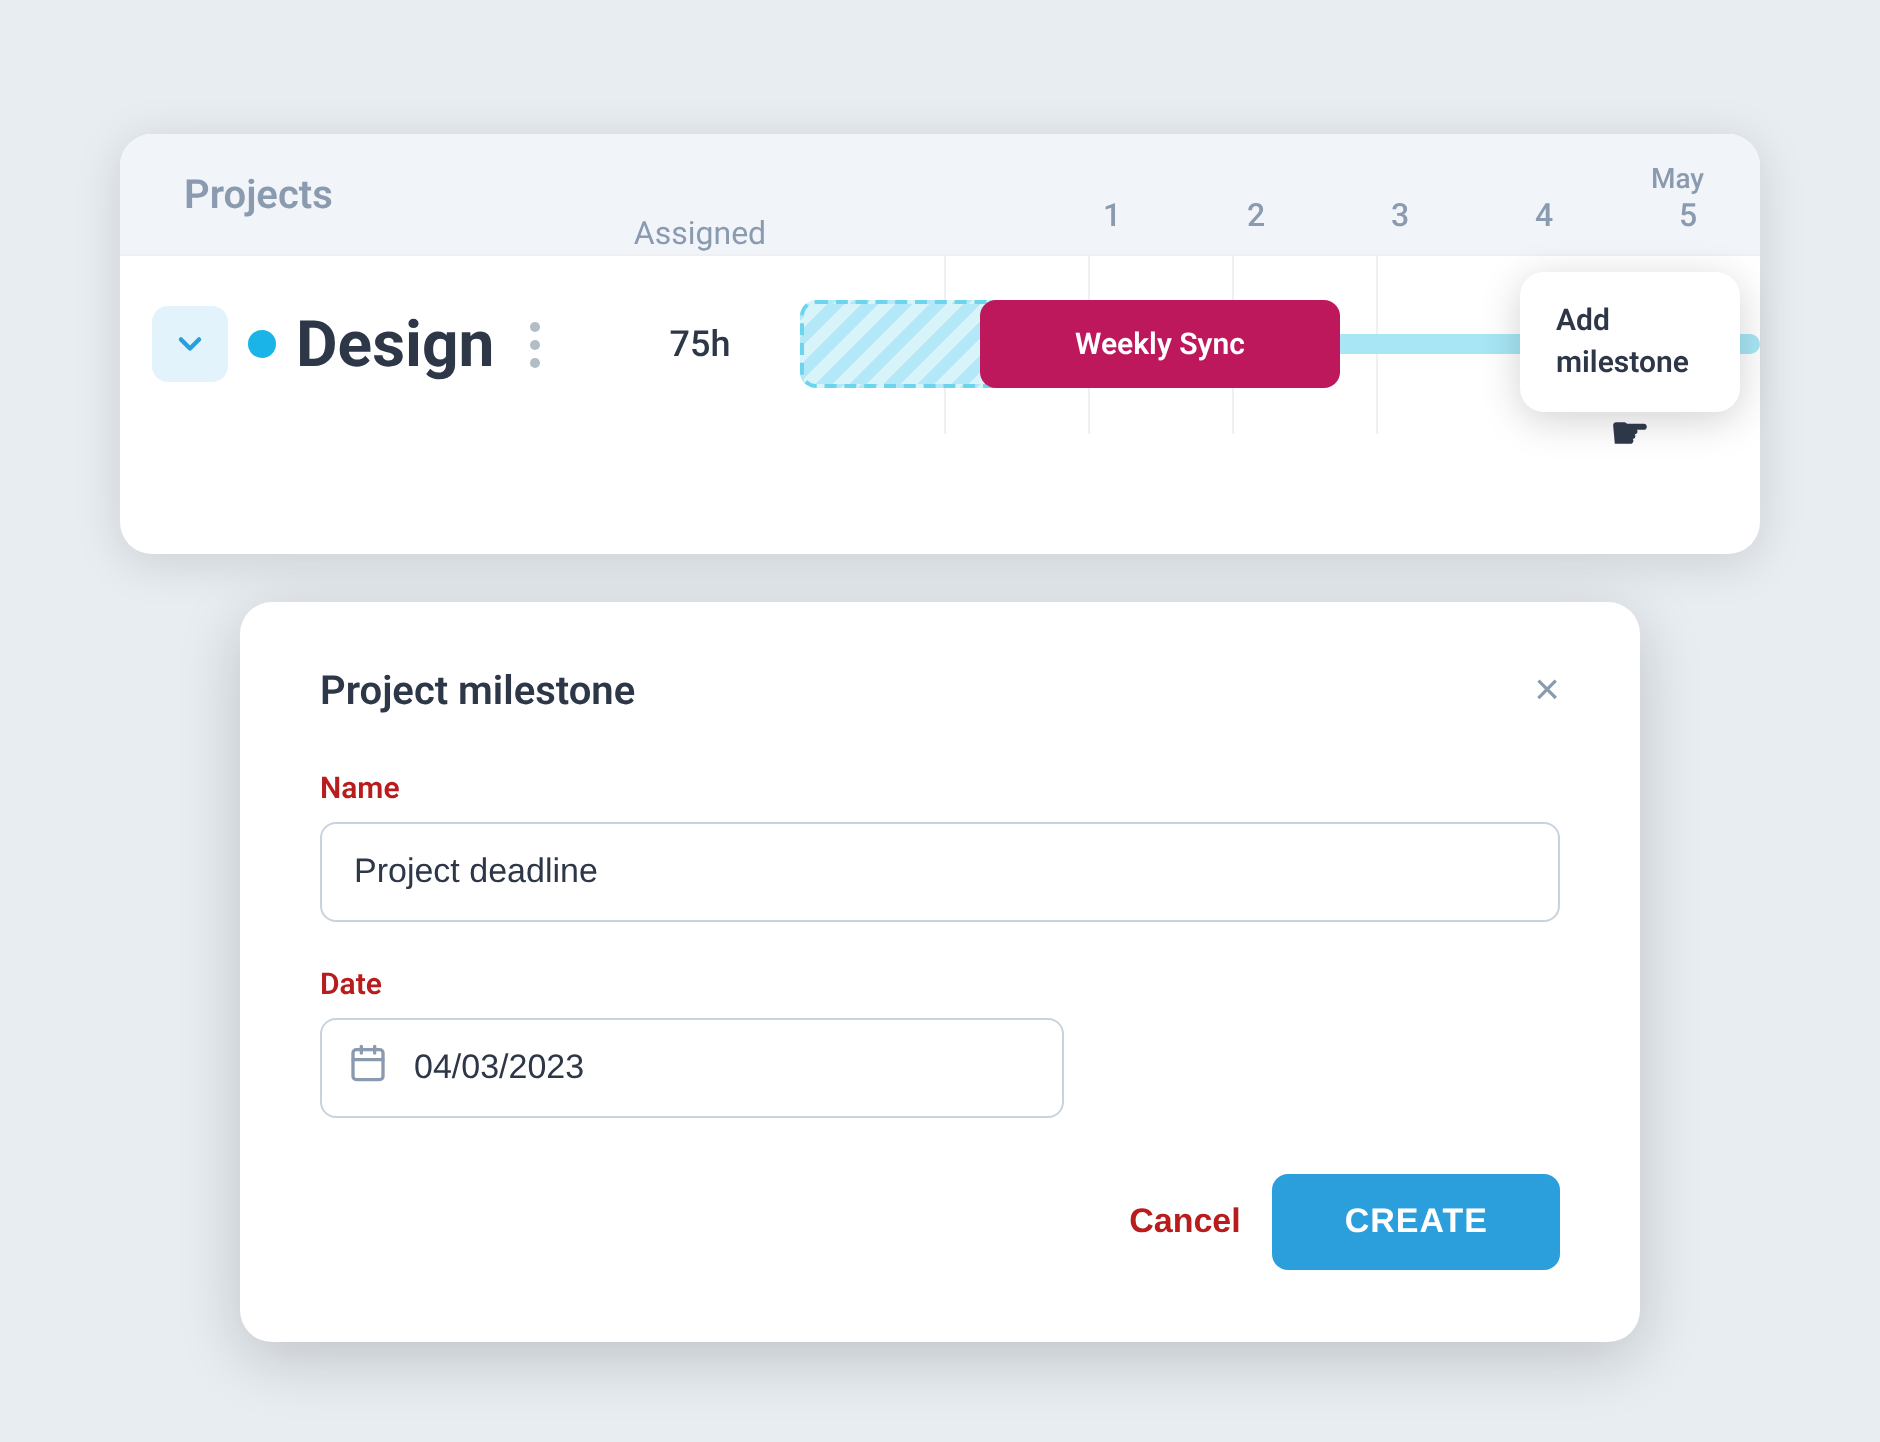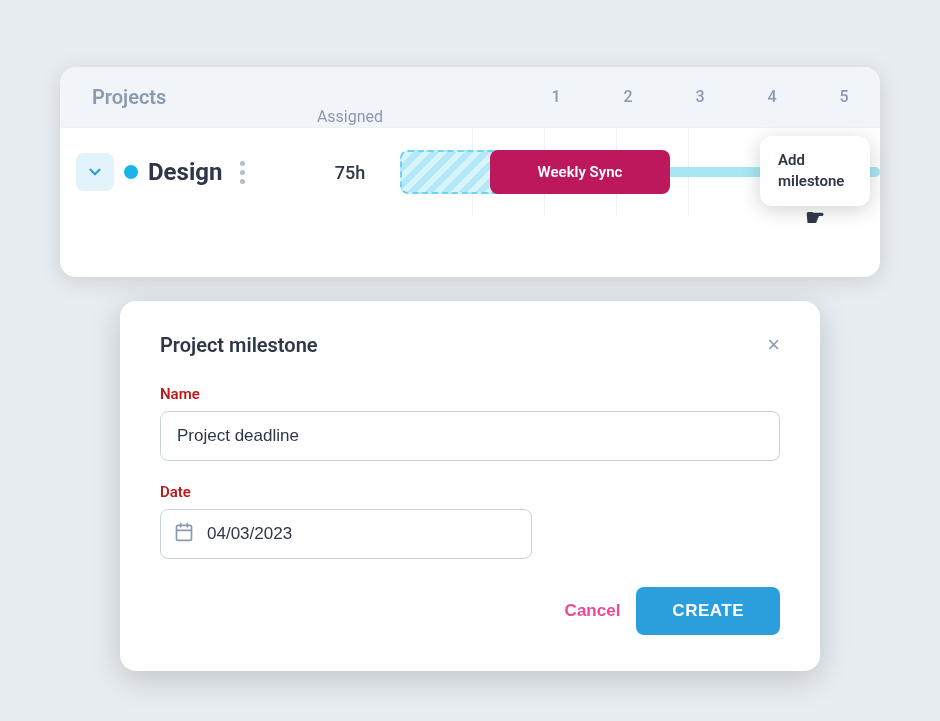--- a/index.html
+++ b/index.html
@@ -133,21 +133,21 @@
 
     .dot-blue {
       width: 14px;
       height: 14px;
       border-radius: 50%;
       background: #1ab4e8;
       flex-shrink: 0;
     }
 
     .project-name {
-      font-size: 24px;
+      font-size: 32px;
       font-weight: 700;
       color: #2d3748;
     }
 
     .kebab-menu {
       display: flex;
       flex-direction: column;
       gap: 4px;
       margin-left: 4px;
       cursor: pointer;
@@ -328,21 +328,21 @@
       align-items: center;
       gap: 16px;
       margin-top: 28px;
     }
 
     .btn-cancel {
       background: none;
       border: none;
       font-size: 17px;
       font-weight: 600;
-      color: #ec4899;
+      color: #b91c1c;
       cursor: pointer;
     }
 
     .btn-create {
       background: #2b9fdc;
       color: #fff;
       border: none;
       border-radius: 8px;
       padding: 14px 36px;
       font-size: 17px;
@@ -355,20 +355,23 @@
 <body>
 
 <div class="scene">
 
   <div class="gantt-card">
 
     <div class="gantt-header">
       <div class="gantt-header-projects">Projects</div>
       <div class="gantt-header-assigned">Assigned</div>
       <div class="gantt-header-days">
+        <div class="gantt-month-row">
+          <span class="gantt-month-label">May</span>
+        </div>
         <div class="gantt-days-row">
           <div class="gantt-day">1</div>
           <div class="gantt-day">2</div>
           <div class="gantt-day">3</div>
           <div class="gantt-day">4</div>
           <div class="gantt-day">5</div>
         </div>
       </div>
     </div>
 

